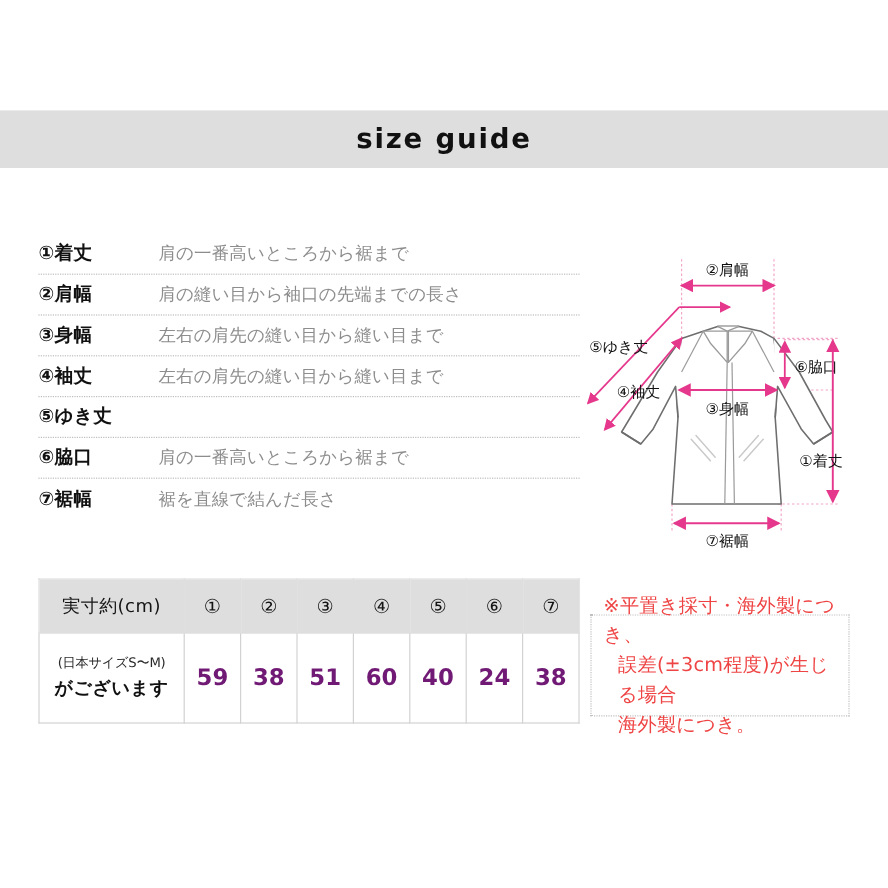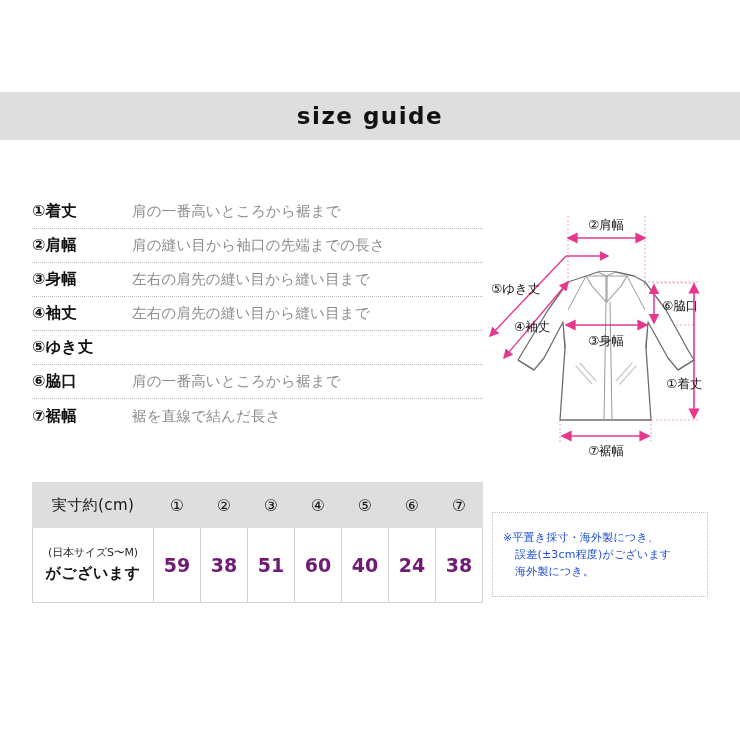--- a/index.html
+++ b/index.html
@@ -149,23 +149,23 @@
     top: 512px;
     width: 216px;
     height: 85px;
     border: 1px dotted #c0c0c0;
     box-sizing: border-box;
     display: flex;
     align-items: center;
     padding: 0 10px;
   }
   .note-text {
-    font-size: 11px;
+    font-size: 16px;
     line-height: 1.55;
-    color: #1d4ed8;
+    color: #ef4444;
     text-indent: 0;
     letter-spacing: 0.2px;
   }
   .note-text .ln2, .note-text .ln3 { display: block; }
   .note-text .ln2 { padding-left: 12px; }
   .note-text .ln3 { padding-left: 12px; }
 </style>
 </head>
 <body>
 
@@ -329,18 +329,18 @@
         <td class="meas-value">40</td>
         <td class="meas-value">24</td>
         <td class="meas-value">38</td>
       </tr>
     </tbody>
   </table>
 
   <div class="note-box">
     <div class="note-text">
       <span class="ln1">※平置き採寸・海外製につき、</span>
-      <span class="ln2">誤差(±3cm程度)がございます</span>
+      <span class="ln2">誤差(±3cm程度)が生じる場合</span>
       <span class="ln3">海外製につき。</span>
     </div>
   </div>
 
 </div>
 
 </body></html>

